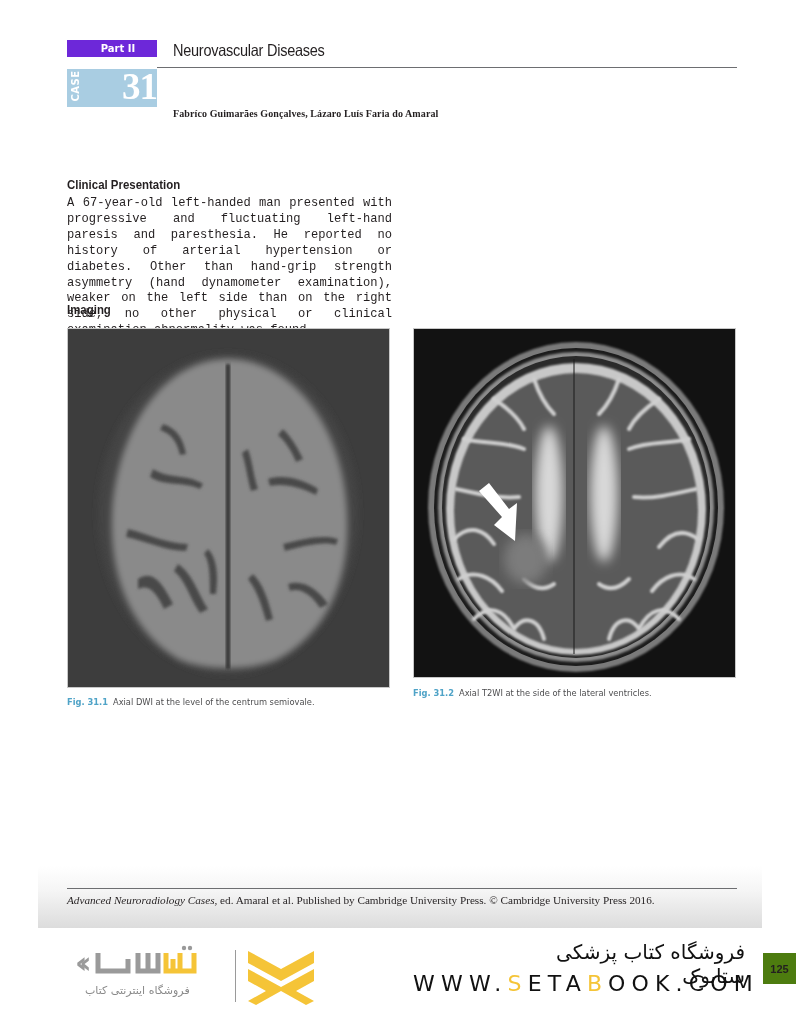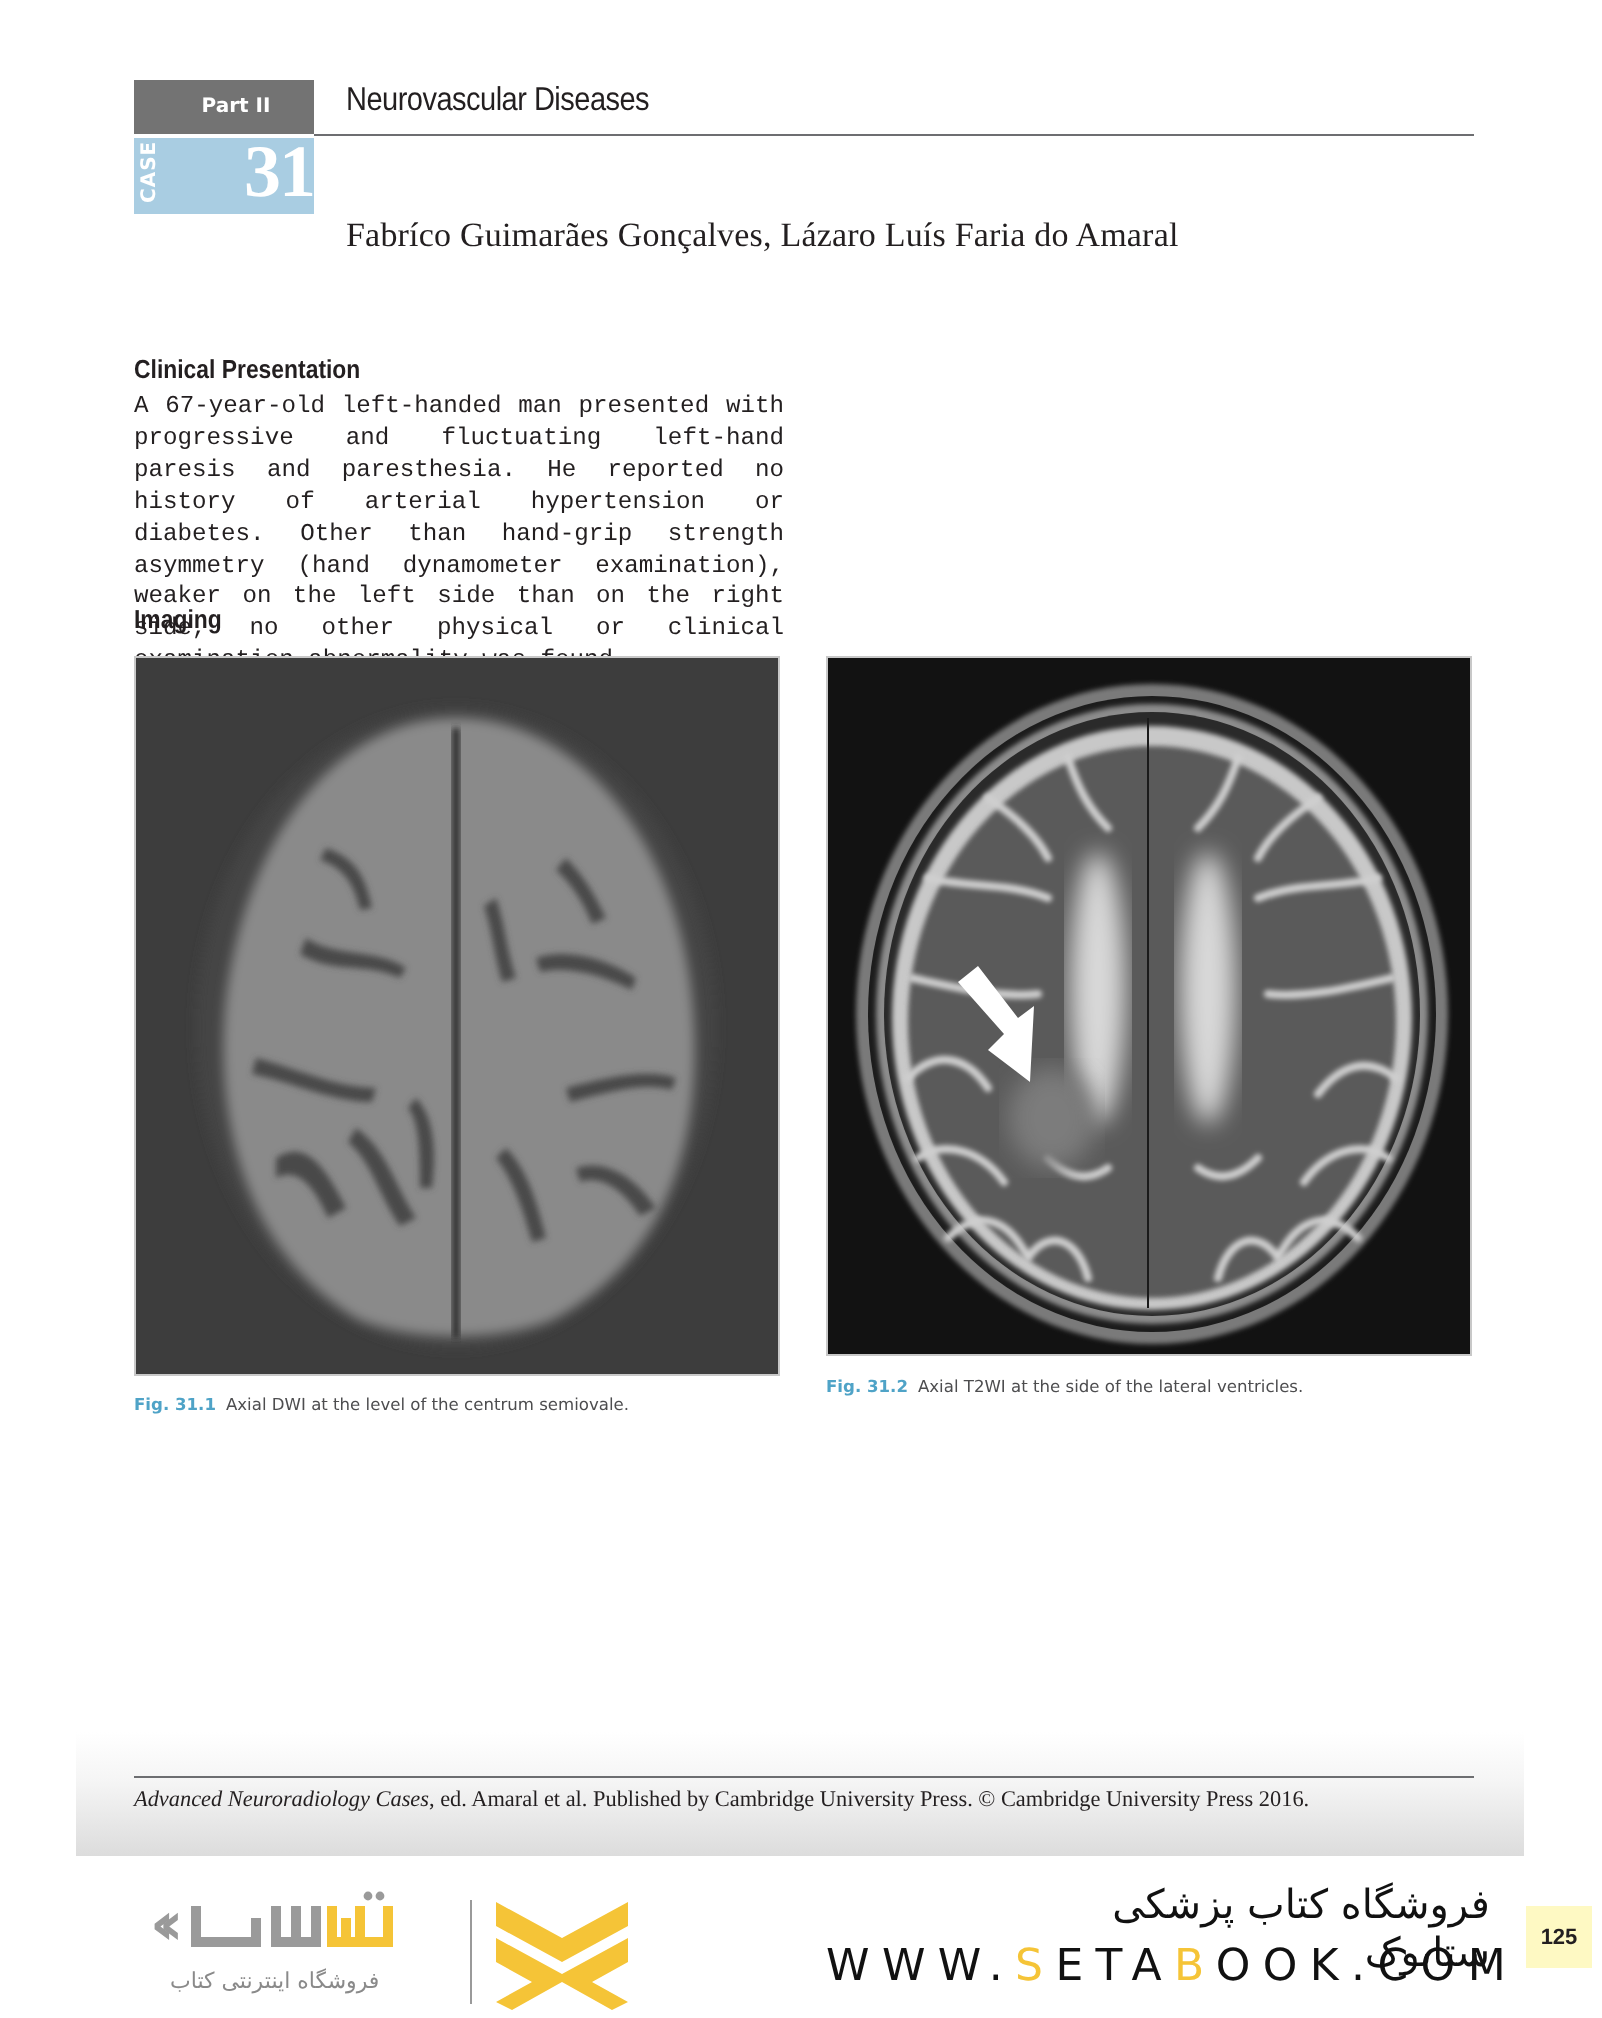--- a/index.html
+++ b/index.html
@@ -1,22 +1,22 @@
 <!DOCTYPE html>
 <html><head>
   <meta charset="utf-8">
   <style>
     * { box-sizing: border-box; margin: 0; padding: 0; }
     html, body { width: 801px; height: 1009px; background: #ffffff; overflow: hidden; }
     body { position: relative; font-family: "Liberation Serif", serif; color: #231f20; }
 
     
     .part-box {
-      position: absolute; left: 67px; top: 40px; width: 90px; height: 27px;
-      background: #737373; color: #ffffff;
+      position: absolute; left: 67px; top: 40px; width: 90px; height: 17px;
+      background: #6d28d9; color: #ffffff;
       font-family: "DejaVu Sans", sans-serif; font-weight: bold; font-size: 10px;
       display: flex; align-items: center; justify-content: center; padding-left: 12px;
     }
     .chapter-title {
       position: absolute; left: 173px; top: 41px;
       font-family: "Liberation Sans", sans-serif; font-size: 16.5px; color: #231f20;
       letter-spacing: -0.3px; transform: scaleX(0.88); transform-origin: left center;
     }
     .header-rule {
       position: absolute; left: 157px; top: 67px; width: 580px; height: 1px; background: #6d6e71;
@@ -31,21 +31,21 @@
       transform: rotate(-90deg); transform-origin: center; width: 30px; text-align: center; left: -7px; top: 12px;
       letter-spacing: 0.5px;
     }
     .case-number {
       position: absolute; right: 0px; top: -4px;
       font-family: Liberation Serif, serif; font-weight: bold; font-size: 37px; color: #ffffff;
       letter-spacing: -1px;
     }
     .authors {
       position: absolute; left: 173px; top: 108px;
-      font-family: "Liberation Serif", serif; font-size: 17px; font-weight: normal; color: #231f20;
+      font-family: "Liberation Serif", serif; font-size: 10px; font-weight: bold; color: #231f20;
       letter-spacing: 0.1px;
     }
 
     
     .section-heading {
       position: absolute; left: 67px;
       font-family: "Liberation Sans", sans-serif; font-weight: bold; font-size: 13px; color: #231f20;
       transform: scaleX(0.88); transform-origin: left center;
     }
     .h-clinical { top: 177px; }
@@ -105,21 +105,21 @@
       font-family: "DejaVu Sans", sans-serif; font-size: 20px; color: #111111; direction: rtl;
     }
     .store-url {
       position: absolute; left: 413px; top: 971px;
       font-family: "DejaVu Sans", sans-serif; font-size: 22px; color: #111111; letter-spacing: 6.2px;
       white-space: nowrap;
     }
     .store-url .hl { color: #f5c437; }
     .page-number-box {
       position: absolute; left: 763px; top: 953px; width: 33px; height: 31px;
-      background: #fef9c3; display: flex; align-items: center; justify-content: center;
+      background: #4d7c0f; display: flex; align-items: center; justify-content: center;
       font-family: "Liberation Sans", sans-serif; font-weight: bold; font-size: 11px; color: #231f20;
     }
   </style>
 </head>
 <body>
 
 <div class="part-box">
   <span>Part II</span>
 </div>
 <div class="chapter-title">Neurovascular Diseases</div>

